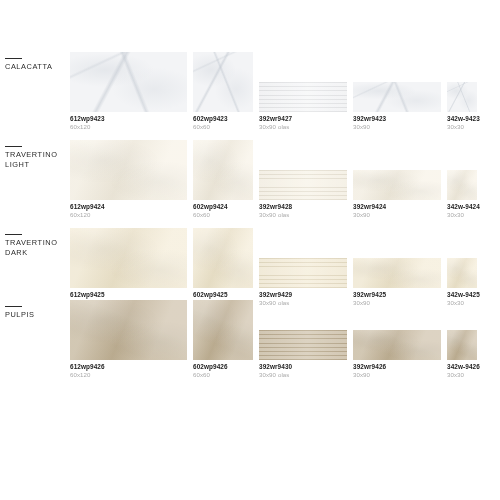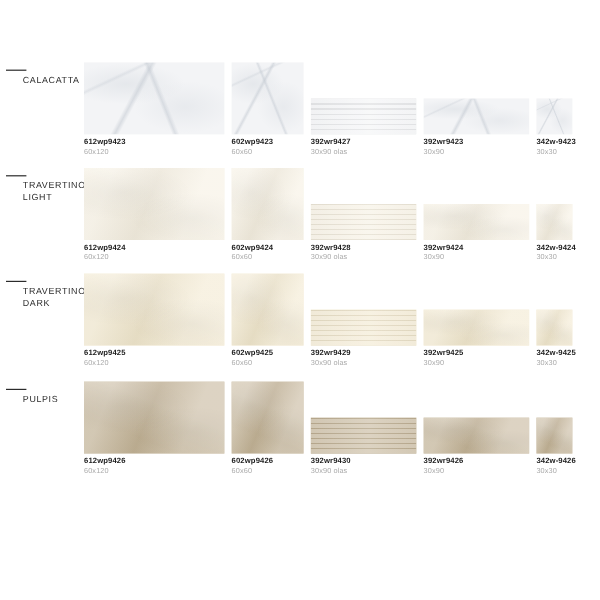--- a/index.html
+++ b/index.html
@@ -20,42 +20,41 @@
   
   .row {
     position: absolute;
     left: 0;
     width: 500px;
     height: 88px;
   }
   .row-0 { top: 50px; }
   .row-1 { top: 138px; }
   .row-2 { top: 226px; }
-  .row-3 { top: 316px; text-decoration: underline; }
+  .row-3 { top: 298px; text-decoration: underline; }
 
   
   .sec-label {
     position: absolute;
     left: 5px;
     top: 8px;
     width: 62px;
   }
   .sec-dash {
     width: 17px;
     height: 0;
     border-top: 1.6px solid #2b2b2b;
     margin-bottom: 3px;
   }
   .sec-name {
     font-size: 7.4px;
     letter-spacing: 0.55px;
     color: #2b2b2b;
     line-height: 9.5px;
     white-space: pre-line;
-    margin-left: 14px;
   }
 
   
   .item { position: absolute; }
   .tile {
     position: relative;
     overflow: hidden;
     background: #fff;
   }
   .tile .tex {

